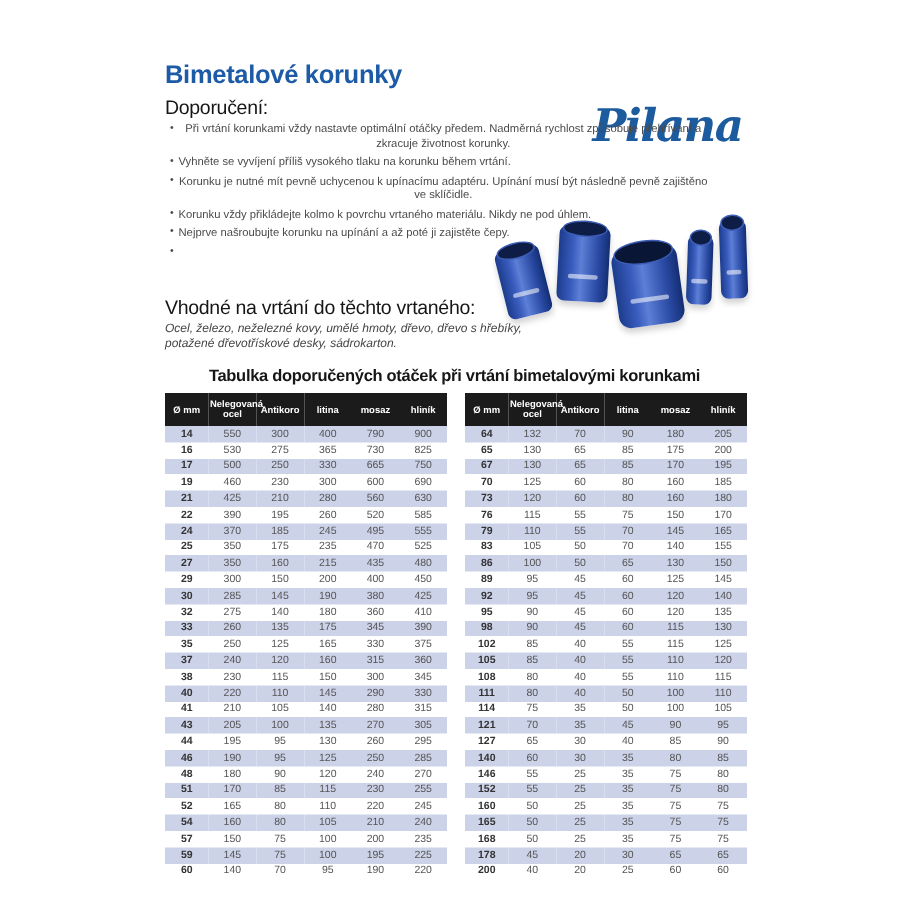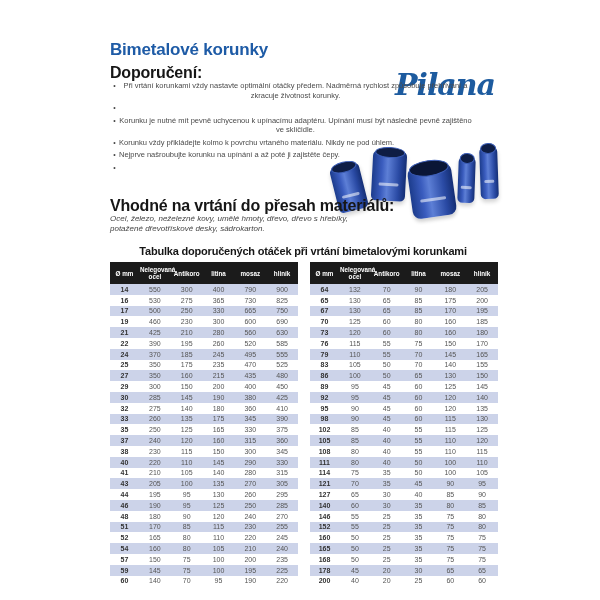--- a/index.html
+++ b/index.html
@@ -11,21 +11,21 @@
   .page-title{
     position:absolute;left:110px;top:24px;font-size:17px;font-weight:bold;
     color:#1e5ba6;letter-spacing:-0.2px;margin-top:16px;
   }
   .brand-logo{
     position:absolute;left:383px;top:20px;width:112px;text-align:right;
     font-family:"DejaVu Serif", serif;font-style:italic;font-weight:bold;
     font-size:30px;color:#1d5b9f;letter-spacing:-1px;line-height:34px;margin-top:48px;
   }
   .sec-heading{
-    position:absolute;font-size:16px;font-weight:bold;color:#161616;letter-spacing:-0.2px;
+    position:absolute;font-size:13px;font-weight:normal;color:#161616;letter-spacing:-0.2px;
   }
   .h-doporuceni{left:110px;top:64px;}
   .bullets{
     position:absolute;left:110px;top:81px;width:362px;
   }
   .bullet-item{
     display:flex;font-size:7.5px;line-height:9.5px;color:#4a4a4a;margin-bottom:3px;text-align:center;
   }
   .bullet-dot{flex:0 0 9px;color:#4a4a4a;font-size:7px;}
   .product-image{
@@ -85,20 +85,21 @@
   <div class="brand-logo">Pilana</div>
 
   <div class="sec-heading h-doporuceni">Doporučení:</div>
   <div class="bullets">
       <div class="bullet-item">
         <span class="bullet-dot">•</span>
         <span>Při vrtání korunkami vždy nastavte optimální otáčky předem. Nadměrná rychlost způsobuje přehřívání a zkracuje životnost korunky.</span>
       </div>
       <div class="bullet-item">
         <span class="bullet-dot">•</span>
+        <span>Vyhněte se vyvíjení příliš vysokého tlaku na korunku během vrtání.</span>
       </div>
       <div class="bullet-item">
         <span class="bullet-dot">•</span>
         <span>Korunku je nutné mít pevně uchycenou k upínacímu adaptéru. Upínání musí být následně pevně zajištěno ve sklíčidle.</span>
       </div>
       <div class="bullet-item">
         <span class="bullet-dot">•</span>
         <span>Korunku vždy přikládejte kolmo k povrchu vrtaného materiálu. Nikdy ne pod úhlem.</span>
       </div>
       <div class="bullet-item">
@@ -111,21 +112,21 @@
     </div>
 
   <div class="product-image">
     <div class="saw saw1"></div>
     <div class="saw saw2"></div>
     <div class="saw saw3"></div>
     <div class="saw saw4"></div>
     <div class="saw saw5"></div>
   </div>
 
-  <div class="sec-heading h-materialy">Vhodné na vrtání do přesah materiálů:</div>
+  <div class="sec-heading h-materialy">Vhodné na vrtání do těchto vrtaného:</div>
   <div class="materials-text">Ocel, železo, neželezné kovy, umělé hmoty, dřevo, dřevo s hřebíky, potažené dřevotřískové desky, sádrokarton.</div>
 
   <div class="table-title">Tabulka doporučených otáček při vrtání bimetalovými korunkami</div>
 
   <div class="tables">
     <table>
       <thead>
           <tr>
             <th class="diam-h">Ø mm</th>
             <th>Nelegovaná ocel</th>

